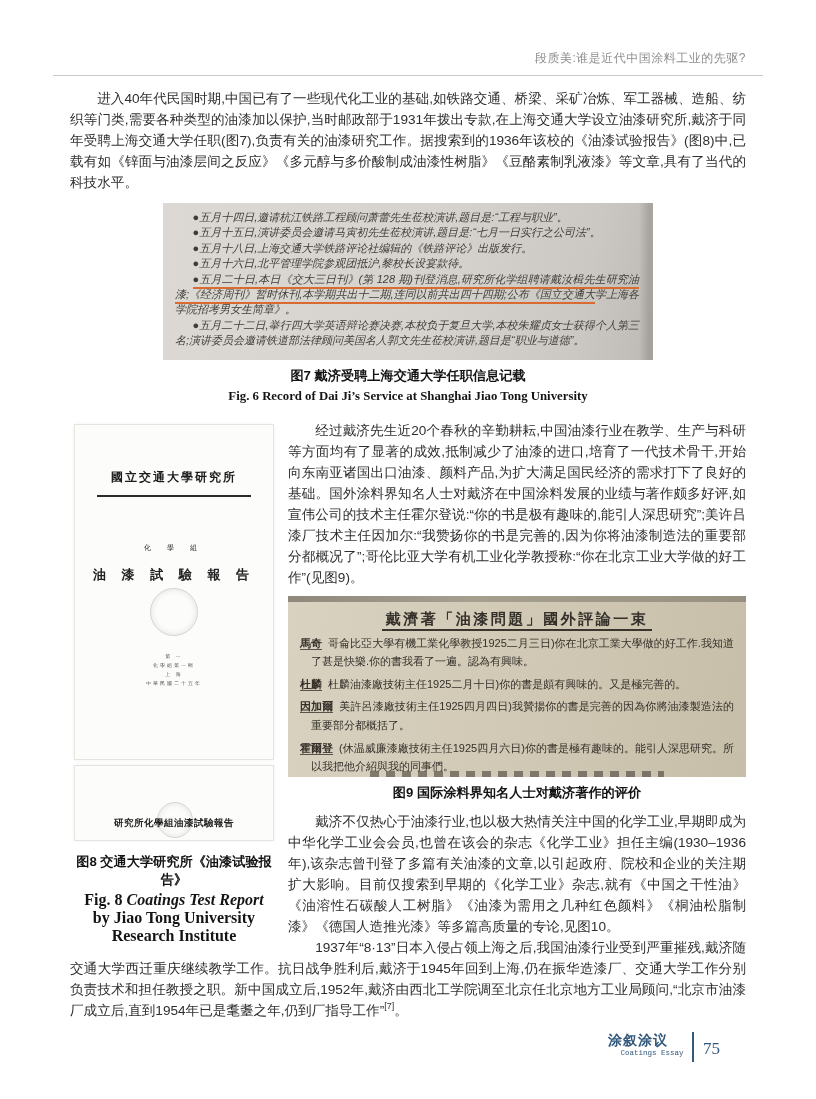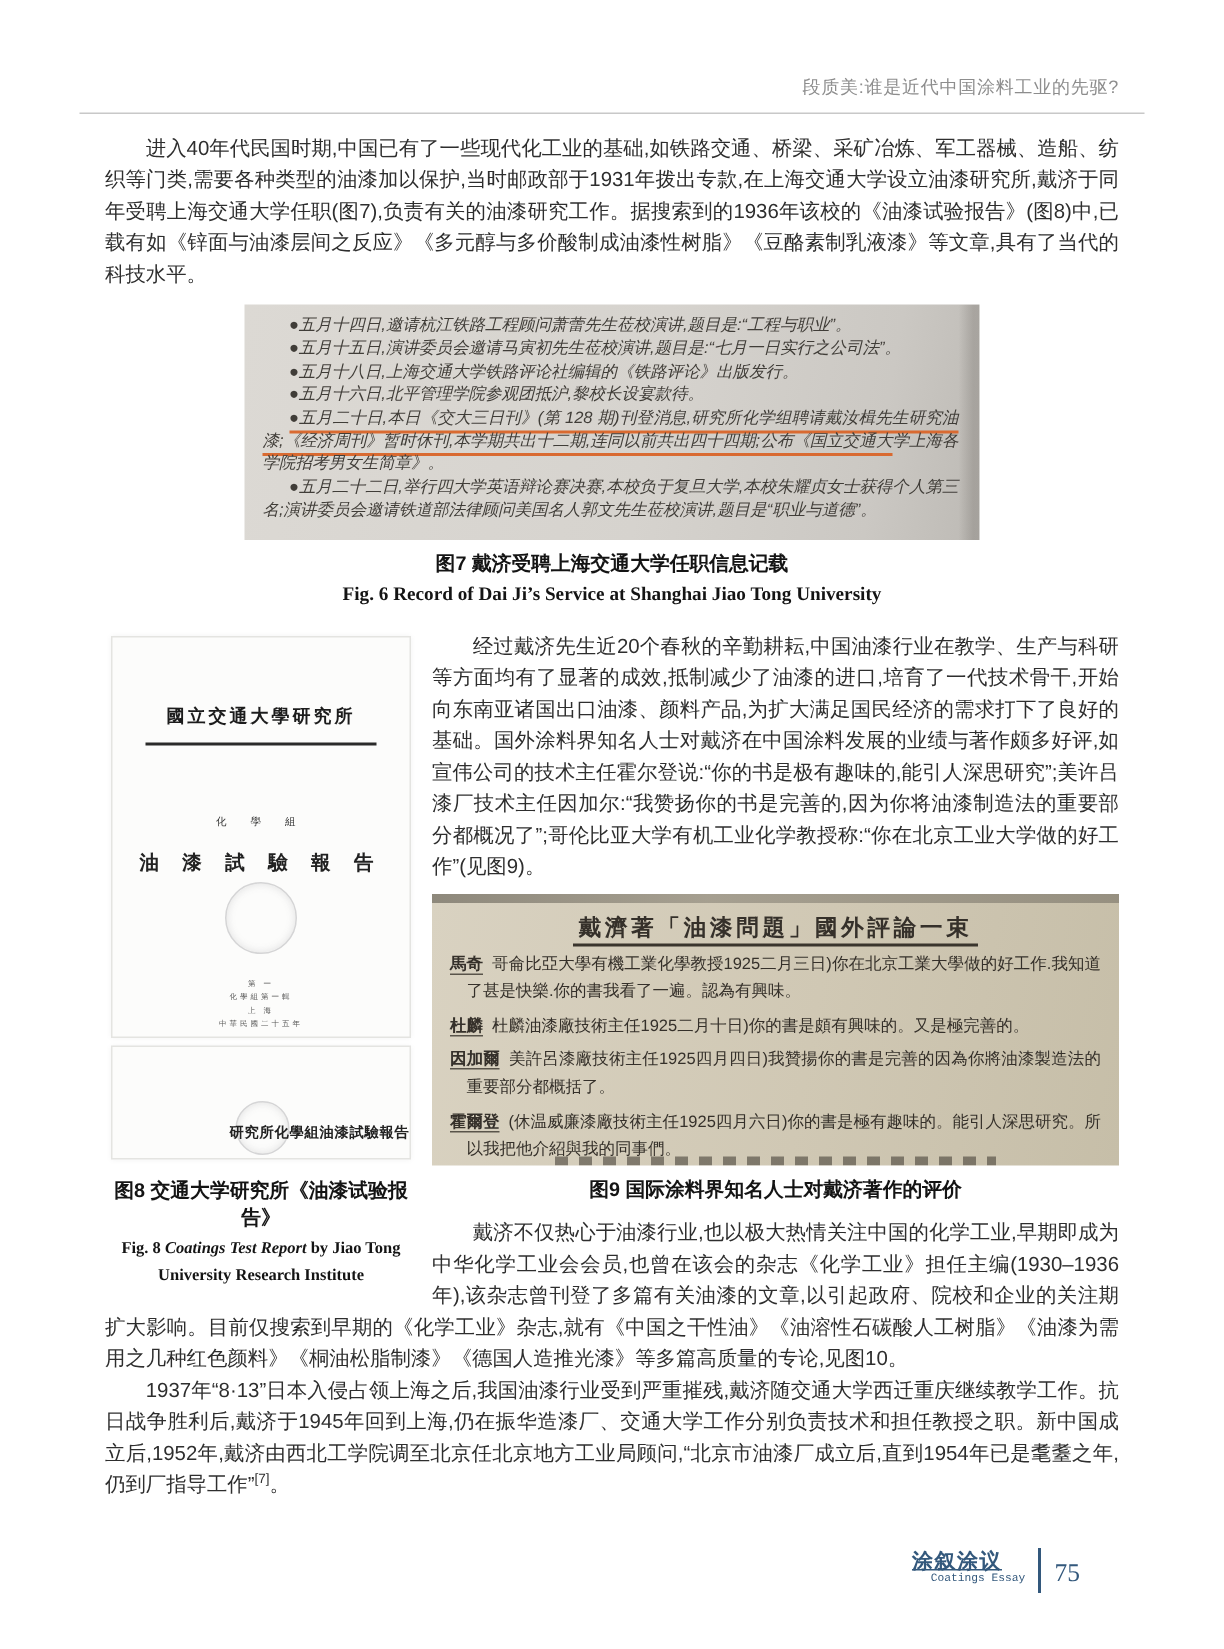--- a/index.html
+++ b/index.html
@@ -32,35 +32,35 @@
   .cap-zh{font-size:13.2px;font-weight:bold;color:#141414;line-height:18px;margin-top:7px;}
   .cap-en{font-family:"Liberation Serif","DejaVu Serif",serif;font-weight:bold;font-size:12.8px;
           color:#141414;line-height:18px;margin-top:2px;}
   .cap-en .it{font-style:italic;}
 
   
   .twocol{margin-top:15px;}
   .fig8{float:left;width:200px;margin:4px 14px 0 4px;}
   .panel{position:relative;background:#fcfcfb;border:1px solid #e4e4e1;box-sizing:border-box;text-align:center;
          box-shadow:0 0 4px rgba(0,0,0,.05);}
-  .panel1{height:268px;}
+  .panel1{height:336px;}
   .p1-header{margin-top:44px;font-size:12px;font-weight:600;letter-spacing:2px;color:#1c1c1c;}
   .p1-rule{width:78%;height:2px;background:#2a2a2a;margin:9px auto 0 auto;}
   .p1-group{margin-top:46px;font-size:7px;letter-spacing:7px;color:#333;}
   .p1-title{margin-top:13px;font-size:13px;font-weight:600;letter-spacing:6px;color:#222;}
   .stamp{width:46px;height:46px;border:1px solid rgba(110,110,115,.5);border-radius:50%;
          margin:4px auto 0 auto;opacity:.55;box-shadow:inset 0 0 6px rgba(110,110,115,.35);}
   .p1-tiny{margin-top:16px;font-size:5px;line-height:9px;letter-spacing:2px;color:#3a3a3a;
            opacity:.85;filter:blur(.3px);}
   .panel2{height:76px;margin-top:5px;}
   .p2-text{position:absolute;left:0;right:0;bottom:10px;font-size:9.5px;font-weight:600;
-           letter-spacing:.5px;color:#222;z-index:2;text-align:right;}
+           letter-spacing:.5px;color:#222;z-index:2;}
   .stamp.small{position:absolute;left:50%;bottom:2px;margin-left:-17px;width:34px;height:34px;z-index:1;}
   .fig8 .cap-zh{margin-top:12px;}
-  .fig8 .cap-en{font-size:11px;}
+  .fig8 .cap-en{font-size:16px;}
 
   
   .fig9{overflow:hidden;margin:8px 0 2px 12px;}
   .fig9-photo{position:relative;box-sizing:border-box;height:181px;overflow:hidden;
       background:linear-gradient(100deg,#d9d2c1 0%,#d0c8b4 55%,#c6bea8 100%);
       padding:12px 12px 0 12px;font-size:11px;line-height:18.6px;color:#35302a;}
   .fig9-photo:before{content:"";position:absolute;top:0;left:0;right:0;height:6px;
       background:linear-gradient(90deg,#7b766a,#9a9486 40%,#8a8476);opacity:.8;}
   .f9-title{text-align:center;margin-top:2px;}
   .f9-title span{font-size:15px;font-weight:bold;letter-spacing:2.5px;
@@ -70,21 +70,21 @@
   .f9-cut{position:absolute;bottom:0;left:18%;right:18%;height:6px;
       background:repeating-linear-gradient(90deg,rgba(58,53,45,.55) 0 9px,rgba(58,53,45,0) 9px 16px);}
   .fig9 .cap-en{line-height:17px;}
 
   .clear{clear:both;}
   .after-fig9{margin-top:9px;}
 
   
   .footer{position:absolute;top:1032px;right:96px;display:flex;align-items:flex-start;}
   .fb-text{text-align:center;}
-  .fb-zh{font-size:14px;font-weight:bold;color:#33587c;letter-spacing:1px;line-height:16px;text-decoration:underline;}
+  .fb-zh{font-size:14px;font-weight:bold;color:#33587c;letter-spacing:1px;line-height:16px;}
   .fb-en{font-family:Liberation Mono, monospace;font-size:7.5px;color:#33587c;line-height:10px;margin-left:28px;}
   .fb-bar{width:2.5px;height:30px;background:#33587c;margin:0 9px 0 8px;}
   .fb-num{font-size:17px;color:#33587c;margin-top:7px;font-family:"Liberation Serif","DejaVu Serif",serif;}
 </style>
 </head>
 <body>
 
 <div class="page">
   <div class="inner">
 

